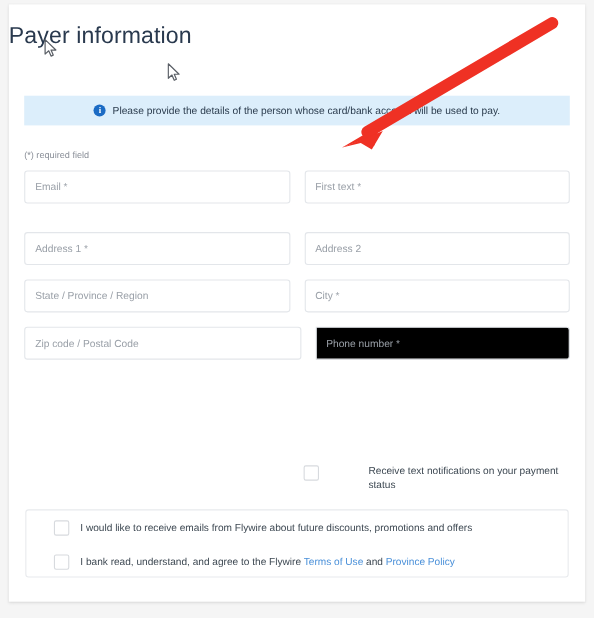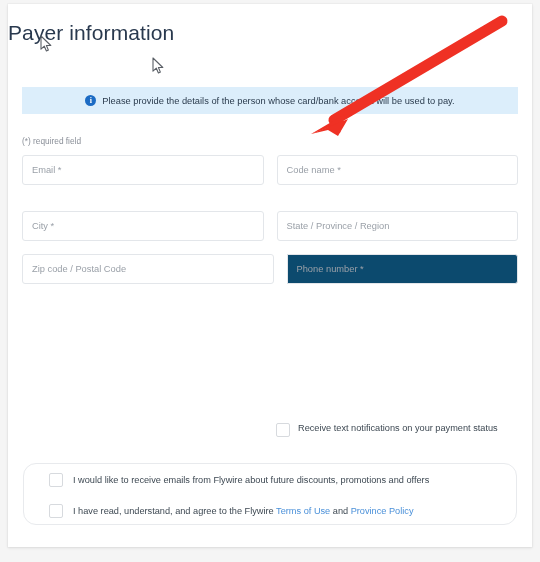--- a/index.html
+++ b/index.html
@@ -148,21 +148,21 @@
     display: inline-block;
     width: 5px; height: 5px;
     border-right: 1.2px solid #8a8f98;
     border-bottom: 1.2px solid #8a8f98;
     transform: rotate(45deg) translate(-1px,-1px);
   }
   .phone-input {
     flex: 1 1 auto;
     border: 1px solid #e3e6ea;
     border-radius: 0 3px 3px 0;
-    background: #0c4a6e;
+    background: #000000;
     display: flex;
     align-items: center;
     padding: 0 9px;
     box-sizing: border-box;
   }
 
   
   .sms-row {
     position: absolute;
     left: 268px;
@@ -179,31 +179,32 @@
     border-radius: 2px;
     background: #fff;
     flex: 0 0 auto;
     margin-top: 1px;
   }
   .sms-label {
     font-size: 9.2px;
     color: #3d4852;
     line-height: 13px;
     max-width: 210px;
+    margin-left: 37px;
   }
 
   
   .consent-box {
     position: absolute;
     left: 15px;
     top: 459px;
     width: 494px;
     height: 62px;
     border: 1px solid #e8eaed;
-    border-radius: 13px;
+    border-radius: 3px;
     background: #fff;
     box-sizing: border-box;
   }
   .consent-row {
     display: flex;
     align-items: center;
     gap: 10px;
     padding-left: 25px;
     height: 31px;
   }
@@ -245,34 +246,42 @@
 
     <div class="required-note">(*) required field</div>
 
     <div class="form-area">
 
       <div class="form-row">
         <div class="field">
           <span class="field-placeholder">Email *</span>
         </div>
         <div class="field">
-          <span class="field-placeholder">Code name *</span>
-        </div>
-      </div>
-
-      <div class="form-row">
-      </div>
-
-
-      <div class="form-row">
+          <span class="field-placeholder">First text *</span>
+        </div>
+      </div>
+
+      <div class="form-row">
+      </div>
+
+      <div class="form-row">
+        <div class="field">
+          <span class="field-placeholder">Address 1 *</span>
+        </div>
+        <div class="field">
+          <span class="field-placeholder">Address 2</span>
+        </div>
+      </div>
+
+      <div class="form-row">
+        <div class="field">
+          <span class="field-placeholder">State / Province / Region</span>
+        </div>
         <div class="field">
           <span class="field-placeholder">City *</span>
-        </div>
-        <div class="field">
-          <span class="field-placeholder">State / Province / Region</span>
         </div>
       </div>
 
       <div class="form-row">
         <div class="field">
           <span class="field-placeholder">Zip code / Postal Code</span>
         </div>
         <div class="phone-wrap">
           <div class="phone-input">
             <span class="field-placeholder">Phone number *</span>
@@ -287,21 +296,21 @@
       <span class="sms-label">Receive text notifications on your payment status</span>
     </div>
 
     <div class="consent-box">
       <div class="consent-row">
         <span class="cbox"></span>
         <span class="consent-label">I would like to receive emails from Flywire about future discounts, promotions and offers</span>
       </div>
       <div class="consent-row">
         <span class="cbox"></span>
-        <span class="consent-label"><span>I have read, understand, and agree to the Flywire </span><a class="link" href="#">Terms of Use</a><span> and </span><a class="link" href="#">Province Policy</a></span>
+        <span class="consent-label"><span>I bank read, understand, and agree to the Flywire </span><a class="link" href="#">Terms of Use</a><span> and </span><a class="link" href="#">Province Policy</a></span>
       </div>
     </div>
 
   </div>
 
   <svg class="cursor" style="left:40px; top:35px;" width="14" height="18" viewBox="0 0 14 18">
     <path d="M1,1 L1,14.2 L4.3,11.2 L6.4,16 L8.4,15.1 L6.4,10.5 L10.8,10.5 Z" fill="#ffffff" stroke="#5a5f66" stroke-width="1.1" stroke-linejoin="round"></path>
   </svg>
   <svg class="cursor" style="left:152px; top:57px;" width="14" height="18" viewBox="0 0 14 18">
     <path d="M1,1 L1,14.2 L4.3,11.2 L6.4,16 L8.4,15.1 L6.4,10.5 L10.8,10.5 Z" fill="#ffffff" stroke="#5a5f66" stroke-width="1.1" stroke-linejoin="round"></path>

